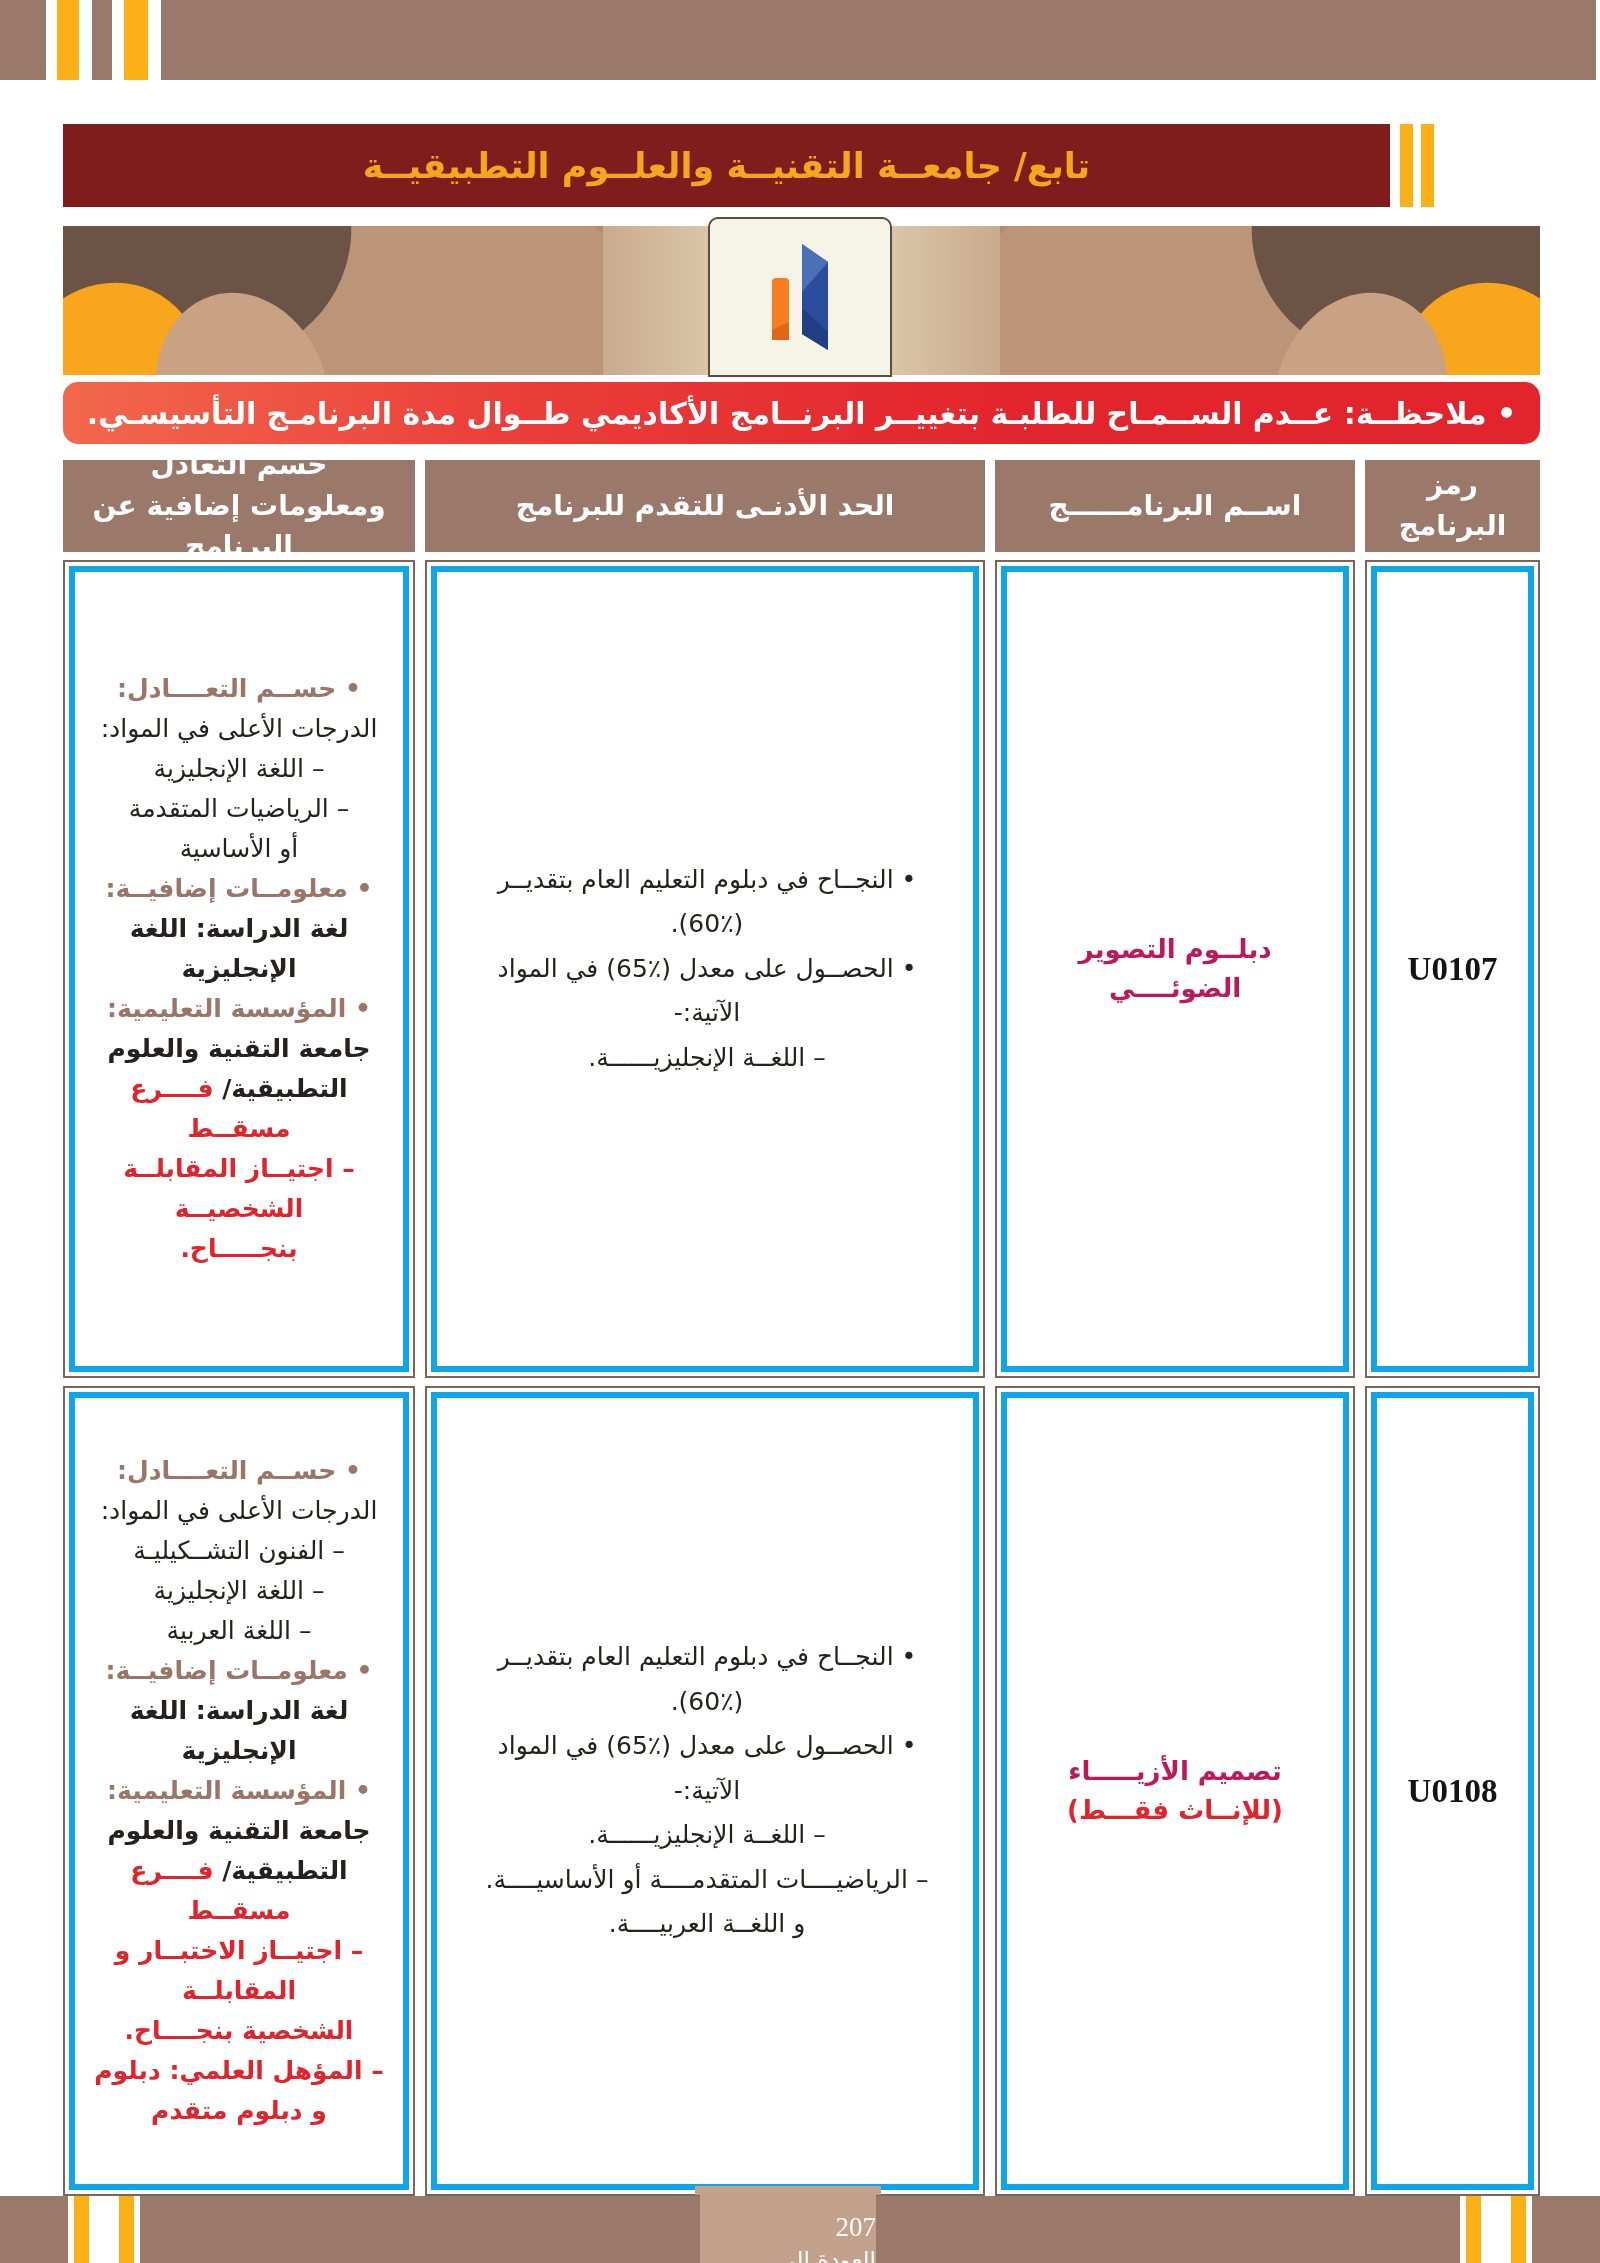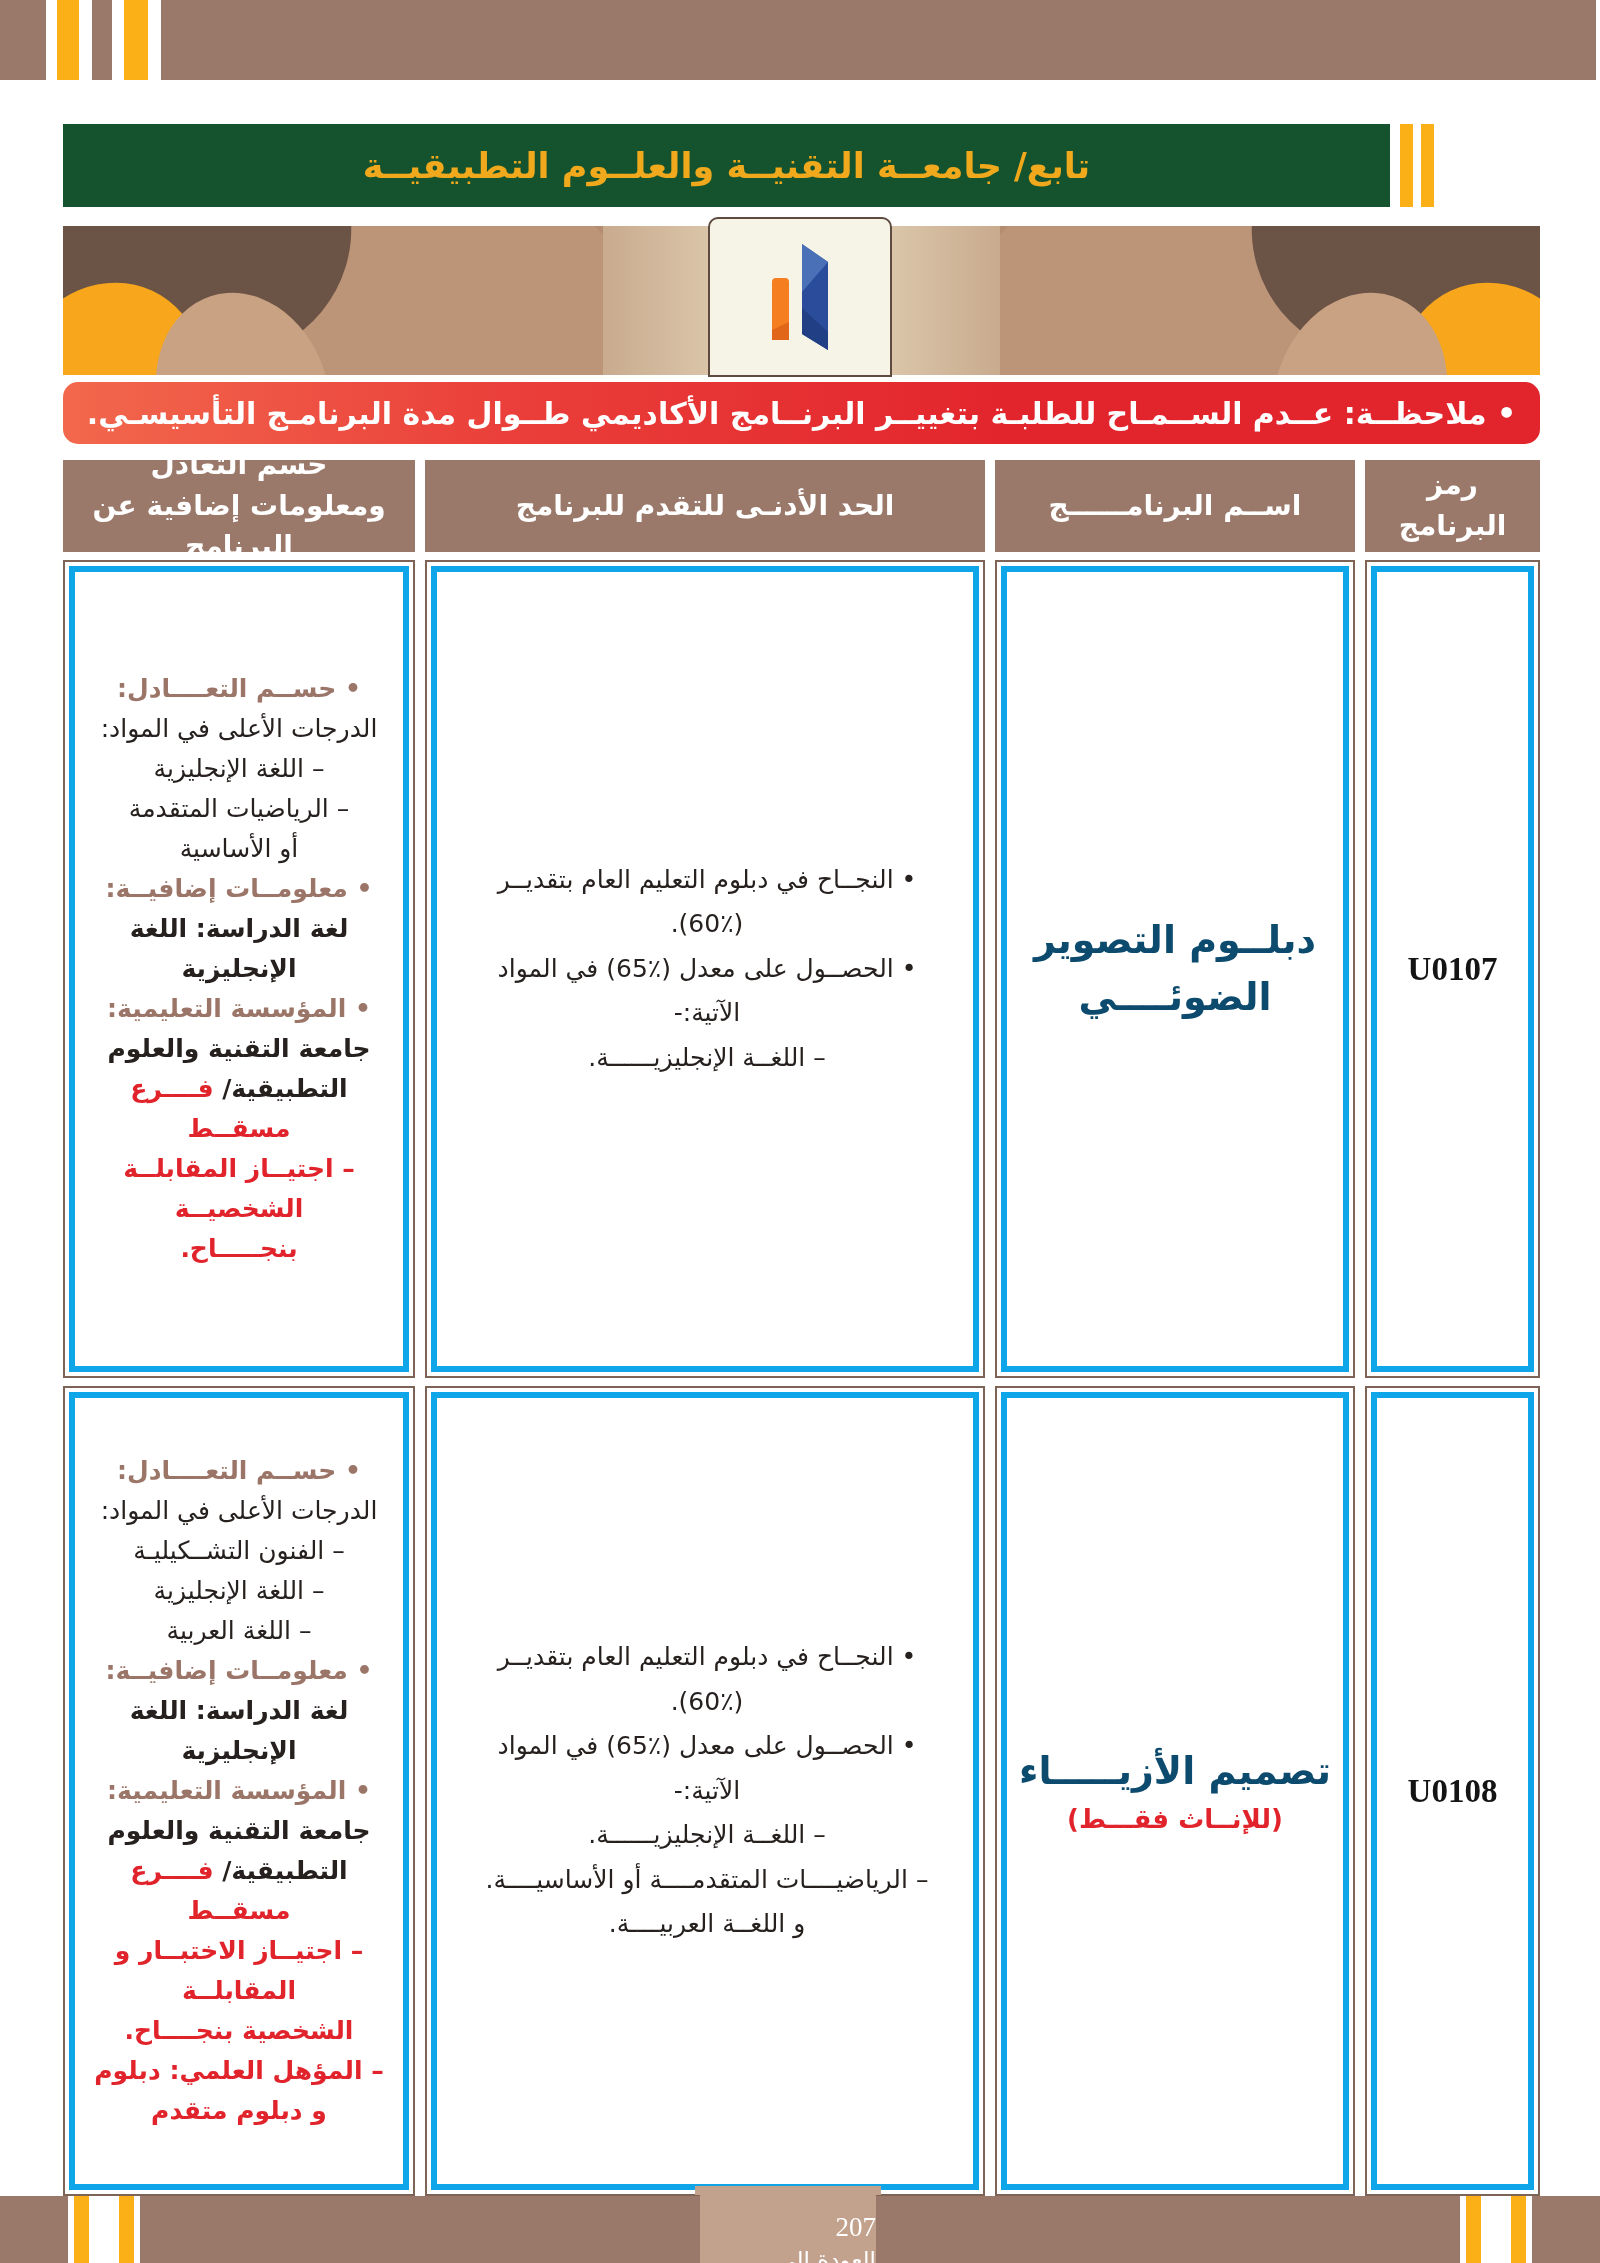--- a/index.html
+++ b/index.html
@@ -3,21 +3,21 @@
 <meta charset="utf-8">
 <style>
   *{box-sizing:border-box;margin:0;padding:0}
   body{background:#fff;font-family:"DejaVu Sans",sans-serif}
   .page{position:relative;width:1600px;height:2263px;background:#fff;overflow:hidden}
 
   
   .ts-bar{position:absolute;top:0;height:80px}
 
   
-  .header-bar{position:absolute;left:63px;top:124px;width:1327px;height:83px;background:#14532d;
+  .header-bar{position:absolute;left:63px;top:124px;width:1327px;height:83px;background:#7f1d1d;
     display:flex;align-items:center;justify-content:center}
   .header-title{color:#f0a81c;font-weight:bold;font-size:35px;direction:rtl;letter-spacing:.5px}
   .hstripe{position:absolute;top:124px;height:83px;width:13px;background:#fbb017}
 
   
   .banner{position:absolute;left:63px;top:226px;width:1477px;height:149px;background:#b58c70;overflow:hidden}
   .banner > div{position:absolute}
   .logo-card{position:absolute;left:708px;top:217px;width:184px;height:160px;background:#f6f3e7;
     border:2px solid #5e4a3e;border-radius:10px 10px 0 0;display:flex;align-items:center;justify-content:center;z-index:5}
 
@@ -29,21 +29,21 @@
 
   
   .grid{position:absolute;left:63px;top:460px;width:1477px;display:grid;direction:rtl;
     grid-template-columns:175px 360px 560px 352px;column-gap:10px;row-gap:8px;grid-template-rows:92px 818px 810px}
   .hcell{background:#9a786a;color:#fff;font-weight:bold;font-size:28px;display:flex;align-items:center;
     justify-content:center;text-align:center;line-height:1.45;padding:0 16px}
   .cell{background:#fff;border:2px solid #7e6357;padding:4px}
   .cell-in{border:6px solid #0ea5e9;width:100%;height:100%;display:flex;flex-direction:column;
     align-items:center;justify-content:center;direction:rtl}
   .code{font-family:"Liberation Serif",serif;font-weight:bold;font-size:33px;color:#141414;direction:ltr}
-  .name-line{color:#0c4a6e;font-weight:bold;font-size:38px;line-height:1.5;text-align:center}
+  .name-line{color:#be185d;font-weight:bold;font-size:26px;line-height:1.5;text-align:center}
   .req-in{align-items:stretch;text-align:center;padding:10px 24px 10px 28px;justify-content:center}
   .req-line{font-size:25px;line-height:1.78;color:#26211f}
   .tie-in{justify-content:center;text-align:center;padding:8px 6px}
   .tie-line{font-size:25px;line-height:1.6;color:#26211f}
   .brown{color:#9b7568;font-weight:bold}
   .red{color:#e1232b;font-weight:bold}
   .bold{font-weight:bold}
 
   
   .footer-strip{position:absolute;left:0;top:2196px;width:1600px;height:67px;background:#9a786a}

